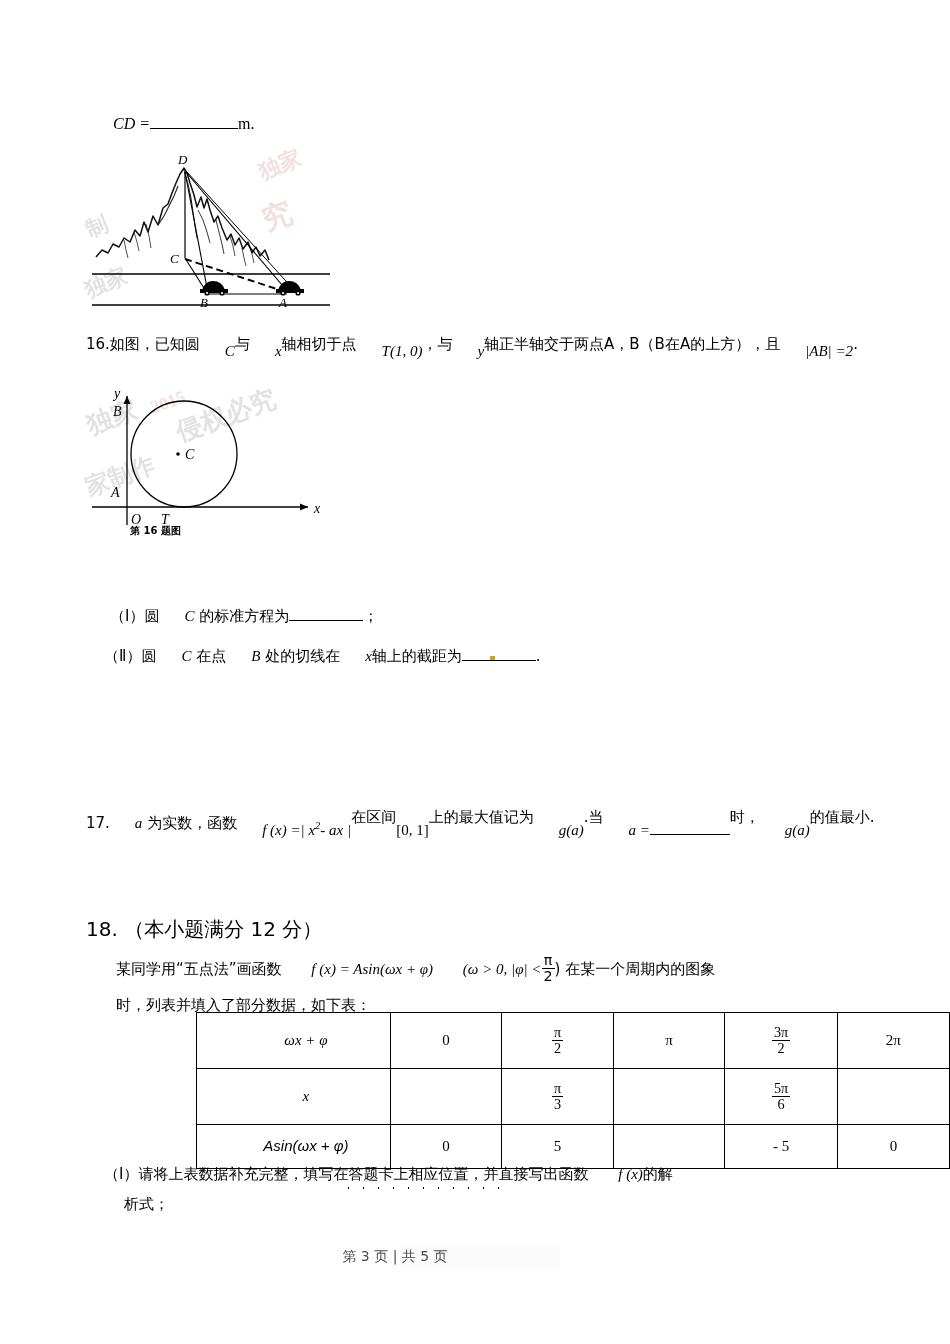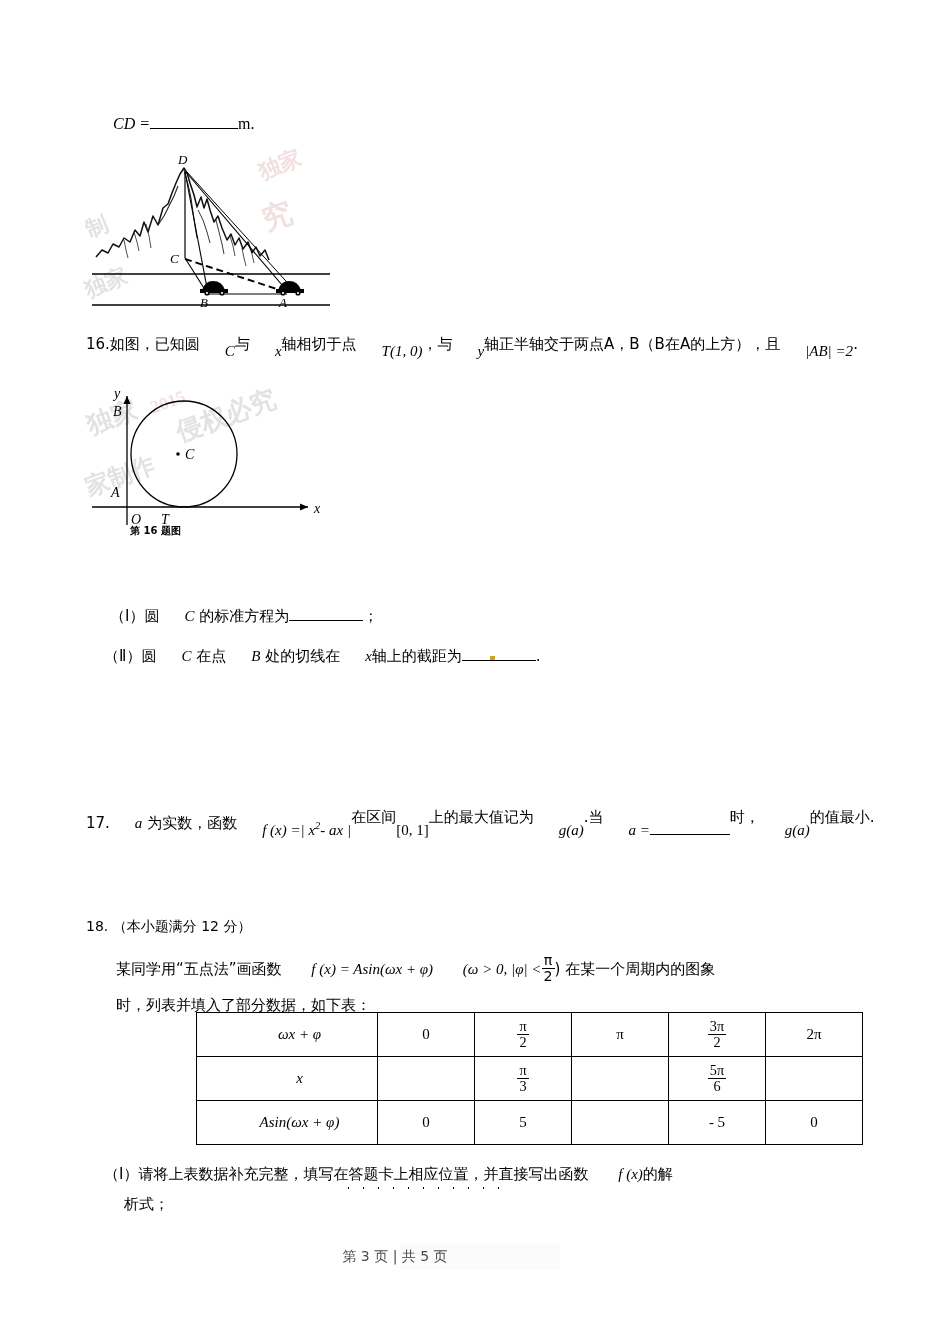--- a/index.html
+++ b/index.html
@@ -73,21 +73,21 @@
   .tbl {
     position: absolute;
     border-collapse: collapse;
     font-size: 15px;
     font-family: "Liberation Serif", serif;
   }
   .tbl td {
     border: 1px solid #000;
     text-align: center;
     vertical-align: middle;
-    padding: 0;
+    padding: 12px;
   }
   .tbl td.lbl { width: 180px; }
   .tbl td.cel { width: 96px; }
   .tbl tr { height: 44px; }
 
   
   .footer {
     position: absolute;
     left: 0;
     width: 790px;
@@ -220,21 +220,21 @@
     <span>处的切线在</span><span class="it" style="font-family:'Liberation Serif',serif;">x</span><span>轴上的截距为</span><span class="blank-u" style="width:74px; height:1em;"></span><span>.</span>
   </div>
   <div style="position:absolute; left:490px; top:656px; width:5px; height:4px; background:#c9a227;"></div>
 
   <div class="line cn" style="left:86px; top:812px; font-size:15px;">
     <span>17.</span><span class="it" style="font-family:'Liberation Serif',serif;">a</span>
     <span>为实数，函数</span><span class="it lower" style="font-family:'Liberation Serif',serif;"><span>f (x) =| x</span><span class="sup">2</span><span>- ax |</span></span><span class="raise">在区间</span><span class="lower" style="font-family:'Liberation Serif',serif;">[0, 1]</span><span class="raise">上的最大值记为</span><span class="it lower" style="font-family:'Liberation Serif',serif;">g(a)</span><span class="raise">.当</span><span class="it lower" style="font-family:'Liberation Serif',serif;">a =</span><span class="blank-u lower" style="width:80px; height:1em;"></span><span class="raise">时，</span><span class="it lower" style="font-family:'Liberation Serif',serif;">g(a)</span><span class="raise">的值最小.</span>
   </div>
 
 
-  <div class="line cn" style="left:86px; top:918px; font-size:14px;">
+  <div class="line cn" style="left:86px; top:918px; font-size:20px;">
     <span>18.</span>
     <span>（本小题满分 12 分）</span>
   </div>
 
   <div class="line cn" style="left:116px; top:953px; font-size:15px;">
     <span>某同学用“五点法”画函数</span>
     <span class="it" style="font-family:'Liberation Serif',serif;">f (x) = Asin(ωx + φ)</span>
     <span class="it" style="font-family:'Liberation Serif',serif;">(ω &gt; 0, |φ| &lt;</span><span class="frac"><span class="num">π</span><span class="den">2</span></span><span>) 在某一个周期内的图象</span>
   </div>
 
@@ -277,21 +277,21 @@
         <td class="cel">
           <span class="frac">
             <span class="num">5π</span>
             <span class="den">6</span>
           </span>
         </td>
         <td class="cel"><span></span></td>
       </tr>
       <tr>
         <td class="lbl">
-          <span class="it" style="font-family:Liberation Serif, serif;text-align:center;">Asin(ωx + φ)</span>
+          <span class="it" style="font-family:Liberation Sans, sans-serif;text-align:center;">Asin(ωx + φ)</span>
         </td>
         <td class="cel"><span>0</span></td>
         <td class="cel"><span>5</span></td>
         <td class="cel"><span></span></td>
         <td class="cel"><span>- 5</span></td>
         <td class="cel"><span>0</span></td>
       </tr>
     </tbody>
   </table>
 

